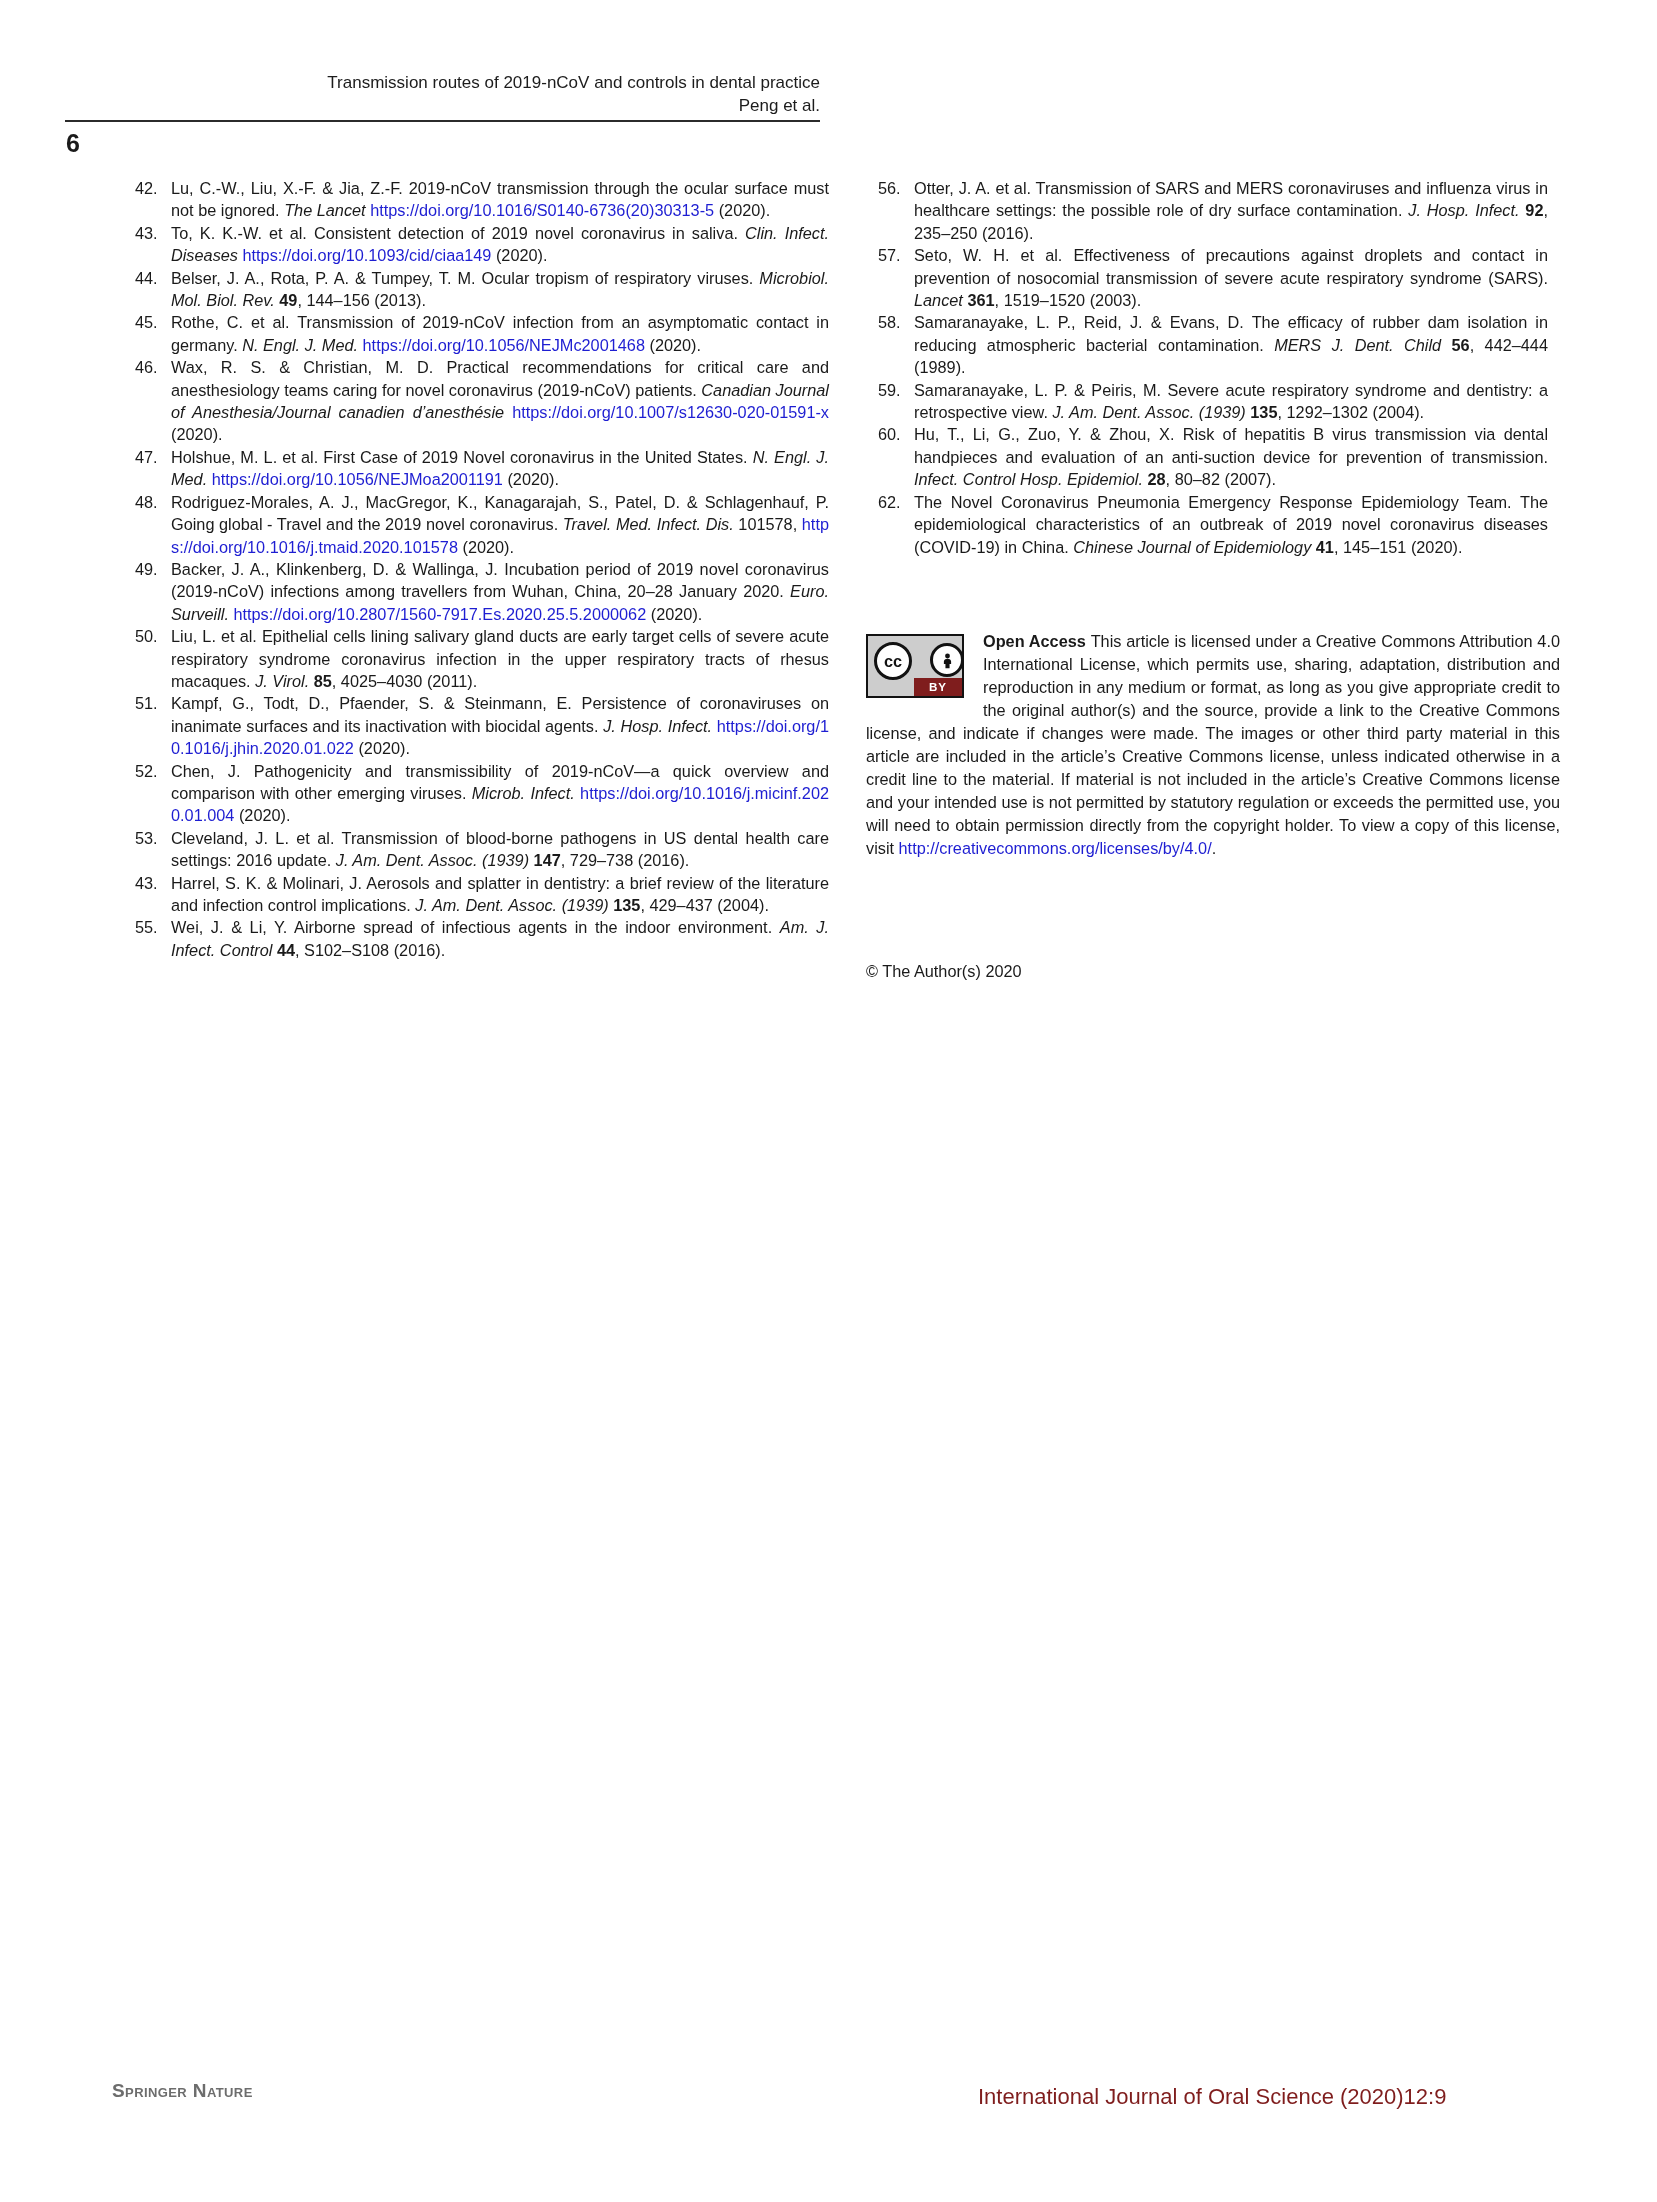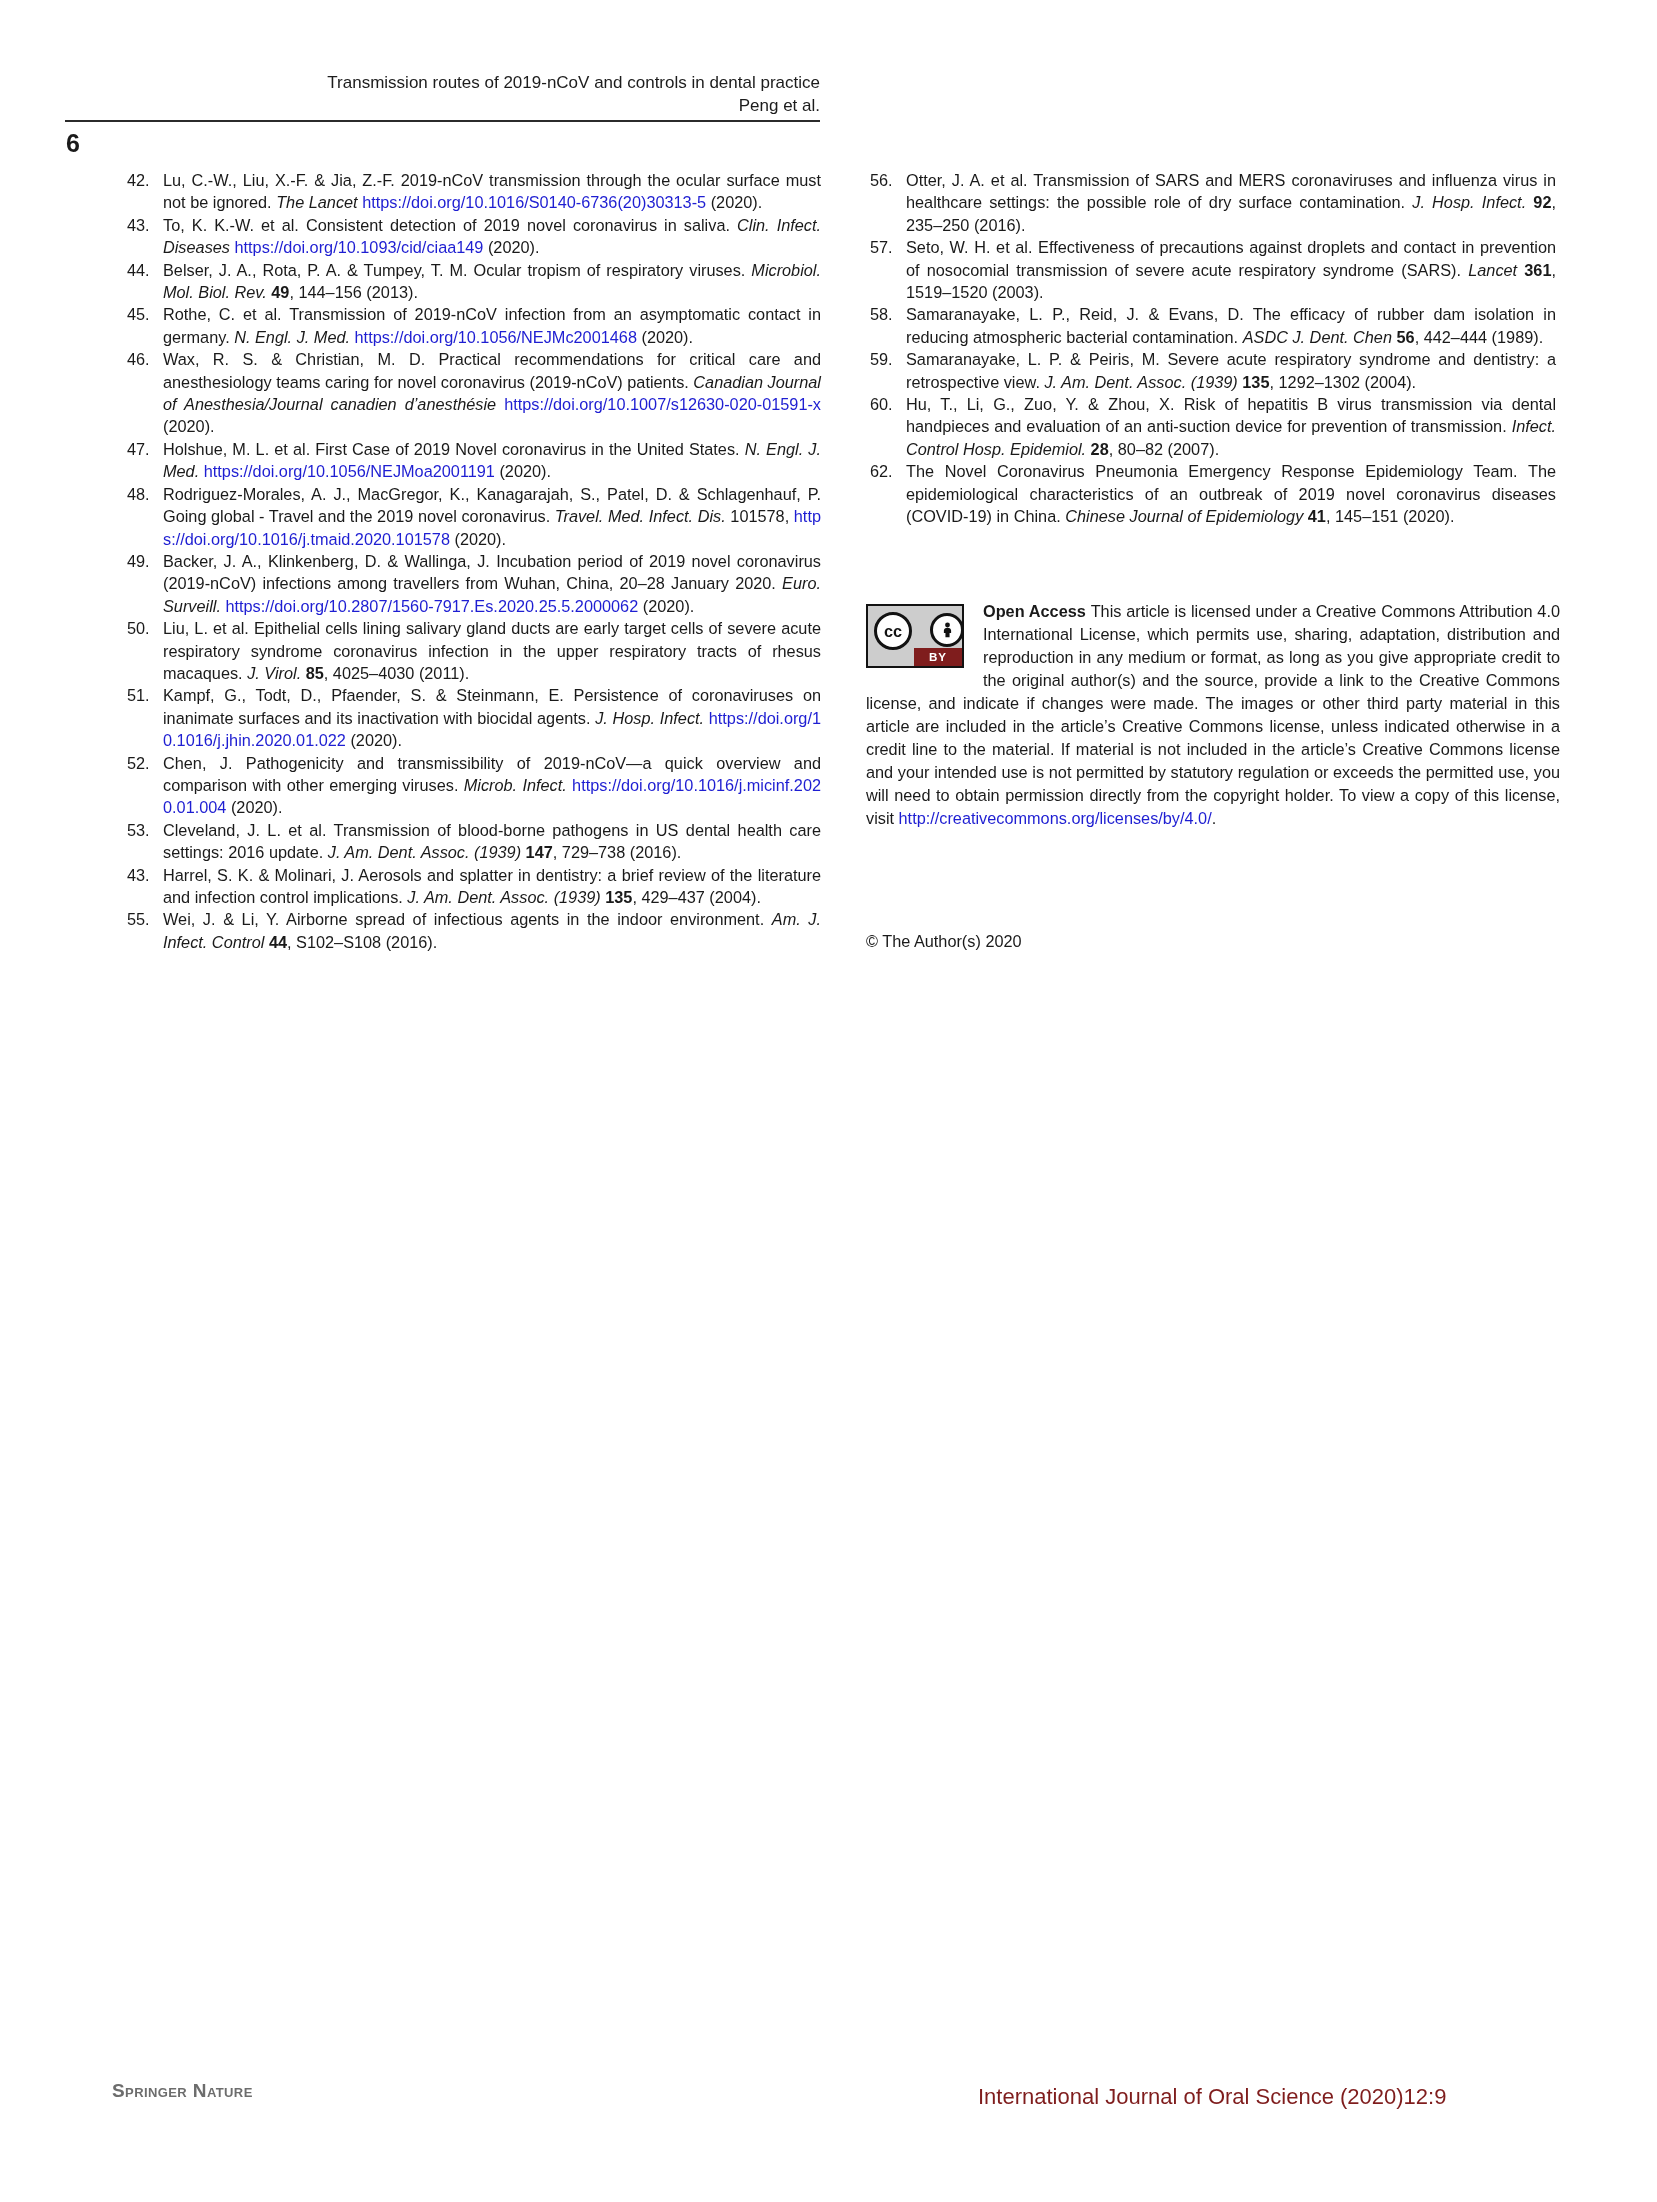--- a/index.html
+++ b/index.html
@@ -24,21 +24,21 @@
   .rule{
     position:absolute;left:65px;top:120px;width:755px;
     border-top:2.2px solid #2b2b2b;
   }
   .page-number{
     position:absolute;left:66px;top:129px;
     font-size:25px;font-weight:600;letter-spacing:0.4px;
   }
   
   .refs{
-    list-style:none;margin:4px;padding:0;
+    list-style:none;margin:12px;padding:0;
     font-size:16.3px;line-height:22.4px;
   }
   .col-left{position:absolute;left:123px;top:165px;width:694px;}
   .col-right{position:absolute;left:866px;top:165px;width:694px;}
   .ref{display:flex;align-items:flex-start;}
   .ref-num{flex:0 0 36px;width:36px;}
   .ref-body{display:block;flex:1 1 auto;text-align:justify;}
   .it{font-style:italic;}
   .b{font-weight:bold;}
   .lnk{color:var(--link);text-decoration:none;word-break:break-all;cursor:pointer;}
@@ -172,21 +172,21 @@
           <span class="ref-body"><span>Otter, J. A. et al. Transmission of SARS and MERS coronaviruses and influenza virus in healthcare settings: the possible role of dry surface contamination. </span><span class="it">J. Hosp. Infect. </span><span class="b">92</span><span>, 235–250 (2016).</span></span>
         </li>
 
         <li class="ref">
           <span class="ref-num">57.</span>
           <span class="ref-body"><span>Seto, W. H. et al. Effectiveness of precautions against droplets and contact in prevention of nosocomial transmission of severe acute respiratory syndrome (SARS). </span><span class="it">Lancet </span><span class="b">361</span><span>, 1519–1520 (2003).</span></span>
         </li>
 
         <li class="ref">
           <span class="ref-num">58.</span>
-          <span class="ref-body"><span>Samaranayake, L. P., Reid, J. &amp; Evans, D. The efficacy of rubber dam isolation in reducing atmospheric bacterial contamination. </span><span class="it">ASDC J. Dent. Chen </span><span class="b">56</span><span>, 442–444 (1989).</span></span>
+          <span class="ref-body"><span>Samaranayake, L. P., Reid, J. &amp; Evans, D. The efficacy of rubber dam isolation in reducing atmospheric bacterial contamination. </span><span class="it">MERS J. Dent. Child </span><span class="b">56</span><span>, 442–444 (1989).</span></span>
         </li>
 
         <li class="ref">
           <span class="ref-num">59.</span>
           <span class="ref-body"><span>Samaranayake, L. P. &amp; Peiris, M. Severe acute respiratory syndrome and dentistry: a retrospective view. </span><span class="it">J. Am. Dent. Assoc. (1939) </span><span class="b">135</span><span>, 1292–1302 (2004).</span></span>
         </li>
 
         <li class="ref">
           <span class="ref-num">60.</span>
           <span class="ref-body"><span>Hu, T., Li, G., Zuo, Y. &amp; Zhou, X. Risk of hepatitis B virus transmission via dental handpieces and evaluation of an anti-suction device for prevention of transmission. </span><span class="it">Infect. Control Hosp. Epidemiol. </span><span class="b">28</span><span>, 80–82 (2007).</span></span>

